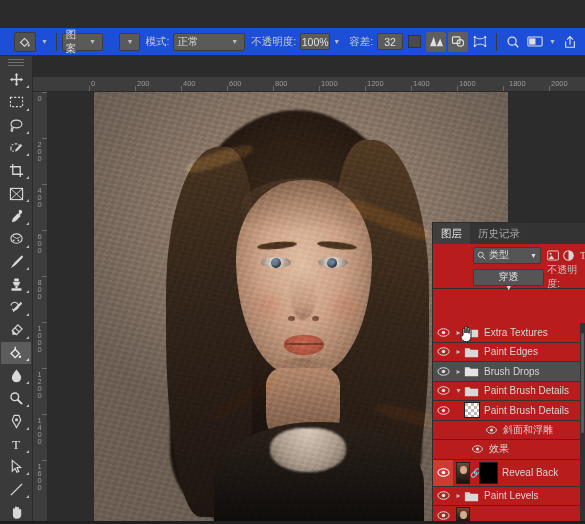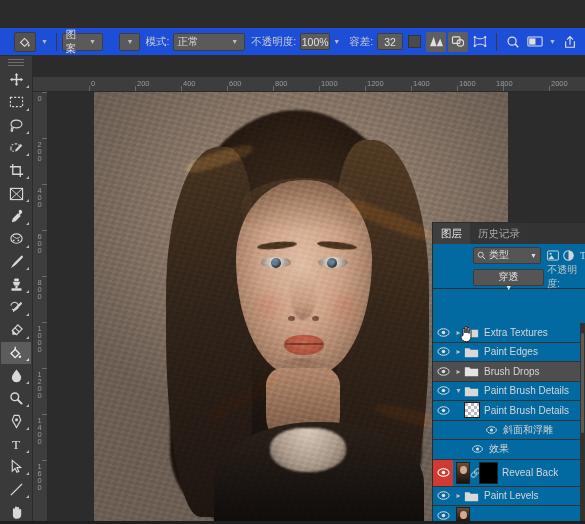--- a/index.html
+++ b/index.html
@@ -208,21 +208,21 @@
     position: absolute; left: 176px; top: 336px; width: 76px; height: 44px;
     background: radial-gradient(ellipse at 50% 0%, #d9cbbd 0%, #ab9b8c 60%, #6e6257 100%);
     border-radius: 44% 44% 48% 48%;
     filter: blur(.8px);
   }
   .brushstroke { position: absolute; border-radius: 40%; filter: blur(1.4px); mix-blend-mode: soft-light; }
 
   
   .panel {
     position: absolute; left: 432px; top: 222px; width: 153px; height: 302px;
-    background: #0369a1; border-left: 1px solid #2b2b2b; border-top: 1px solid #2b2b2b;
+    background: #b91c1c; border-left: 1px solid #2b2b2b; border-top: 1px solid #2b2b2b;
   }
   .panel-tabs { display: flex; height: 21px; background: #333; }
   .panel-tab {
     padding: 0 8px; display: flex; align-items: center; font-size: 10.5px;
     color: #a9a9a9; background: #343434;
   }
   .panel-tab.active { background: #3f3f3f; color: #e2e2e2; }
   .panel-row {
     display: flex; align-items: center; height: 22px; padding: 0 4px; gap: 3px; margin-left: 36px;
   }
@@ -495,21 +495,21 @@
     <div class="ruler-h">
       <span class="rtick rtick-h" style="left:58px;">0</span>
       <span class="rtick rtick-h" style="left:104px;">200</span>
       <span class="rtick rtick-h" style="left:150px;">400</span>
       <span class="rtick rtick-h" style="left:196px;">600</span>
       <span class="rtick rtick-h" style="left:242px;">800</span>
       <span class="rtick rtick-h" style="left:288px;">1000</span>
       <span class="rtick rtick-h" style="left:334px;">1200</span>
       <span class="rtick rtick-h" style="left:380px;">1400</span>
       <span class="rtick rtick-h" style="left:426px;">1600</span>
-      <span class="rtick rtick-h" style="left:463px;">1800</span>
+      <span class="rtick rtick-h" style="left:476px;">1800</span>
       <span class="rtick rtick-h" style="left:518px;">2000</span>
       <i class="rline-h" style="left:56px;"></i>
         <i class="rline-h" style="left:102px;"></i>
       <i class="rline-h" style="left:148px;"></i>
         <i class="rline-h" style="left:194px;"></i>
       <i class="rline-h" style="left:240px;"></i>
         <i class="rline-h" style="left:286px;"></i>
       <i class="rline-h" style="left:332px;"></i>
         <i class="rline-h" style="left:378px;"></i>
       <i class="rline-h" style="left:424px;"></i>

